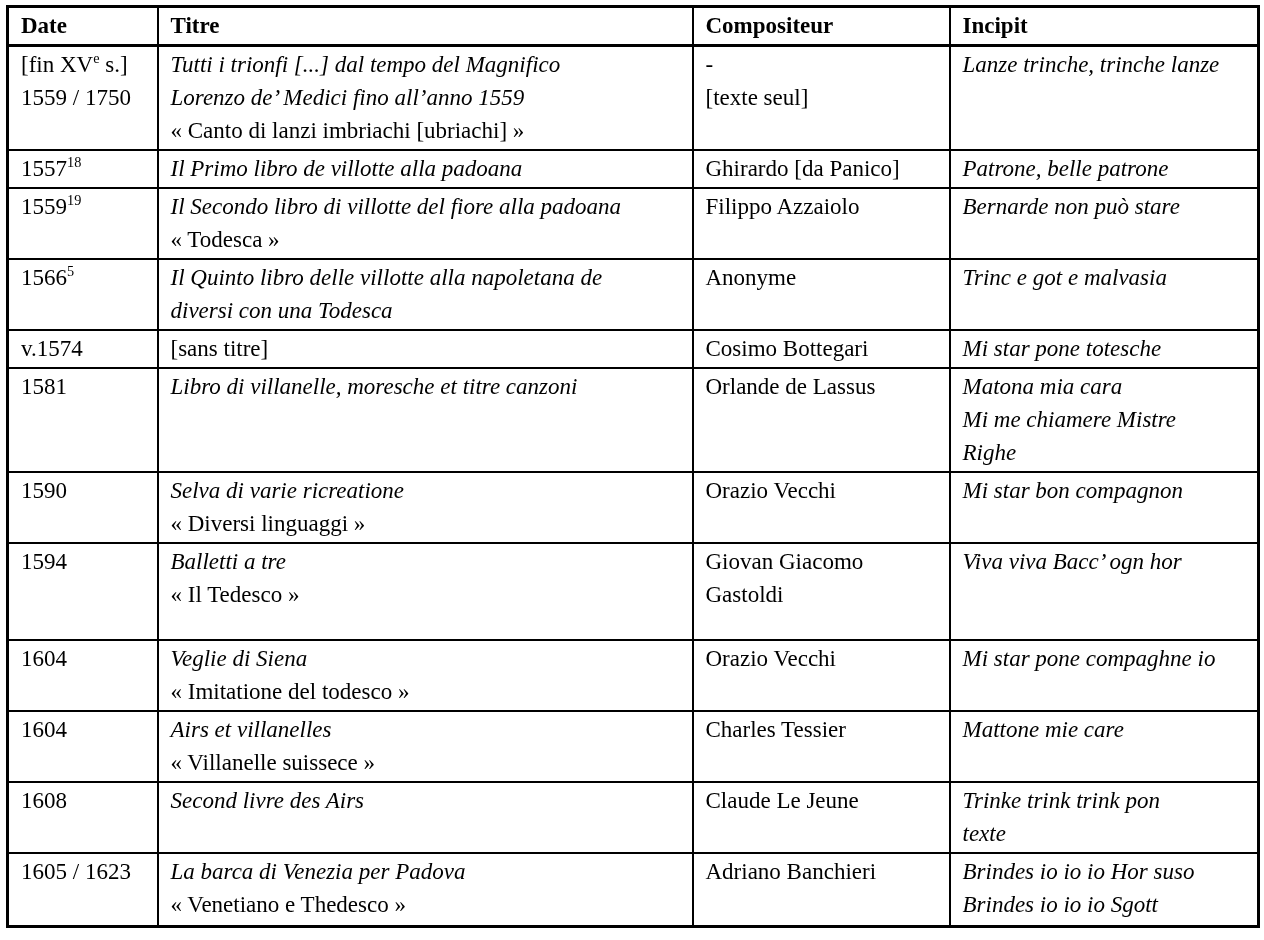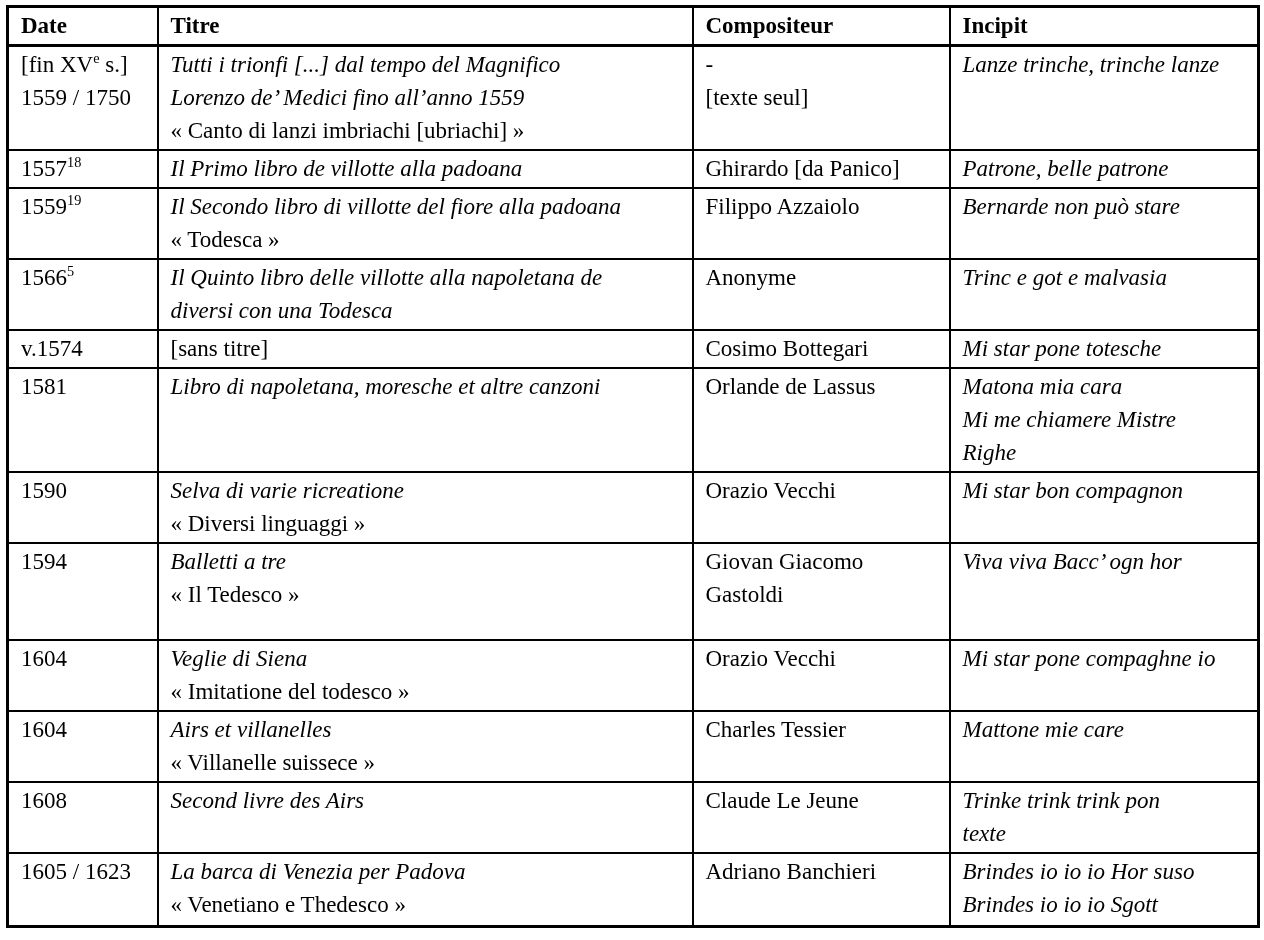--- a/index.html
+++ b/index.html
@@ -141,21 +141,21 @@
           </td>
           <td>
             <div class="line"><span class="i">Mi star pone totesche</span></div>
           </td>
         </tr>
         <tr style="height: 100px;">
           <td>
             <div class="line"><span>1581</span></div>
           </td>
           <td>
-            <div class="line"><span class="i">Libro di napoletana, moresche et altre canzoni</span></div>
+            <div class="line"><span class="i">Libro di villanelle, moresche et titre canzoni</span></div>
           </td>
           <td>
             <div class="line"><span>Orlande de Lassus</span></div>
           </td>
           <td>
             <div class="line"><span class="i">Matona mia cara</span></div>
             <div class="line"><span class="i">Mi me chiamere Mistre</span></div>
             <div class="line"><span class="i">Righe</span></div>
           </td>
         </tr>

